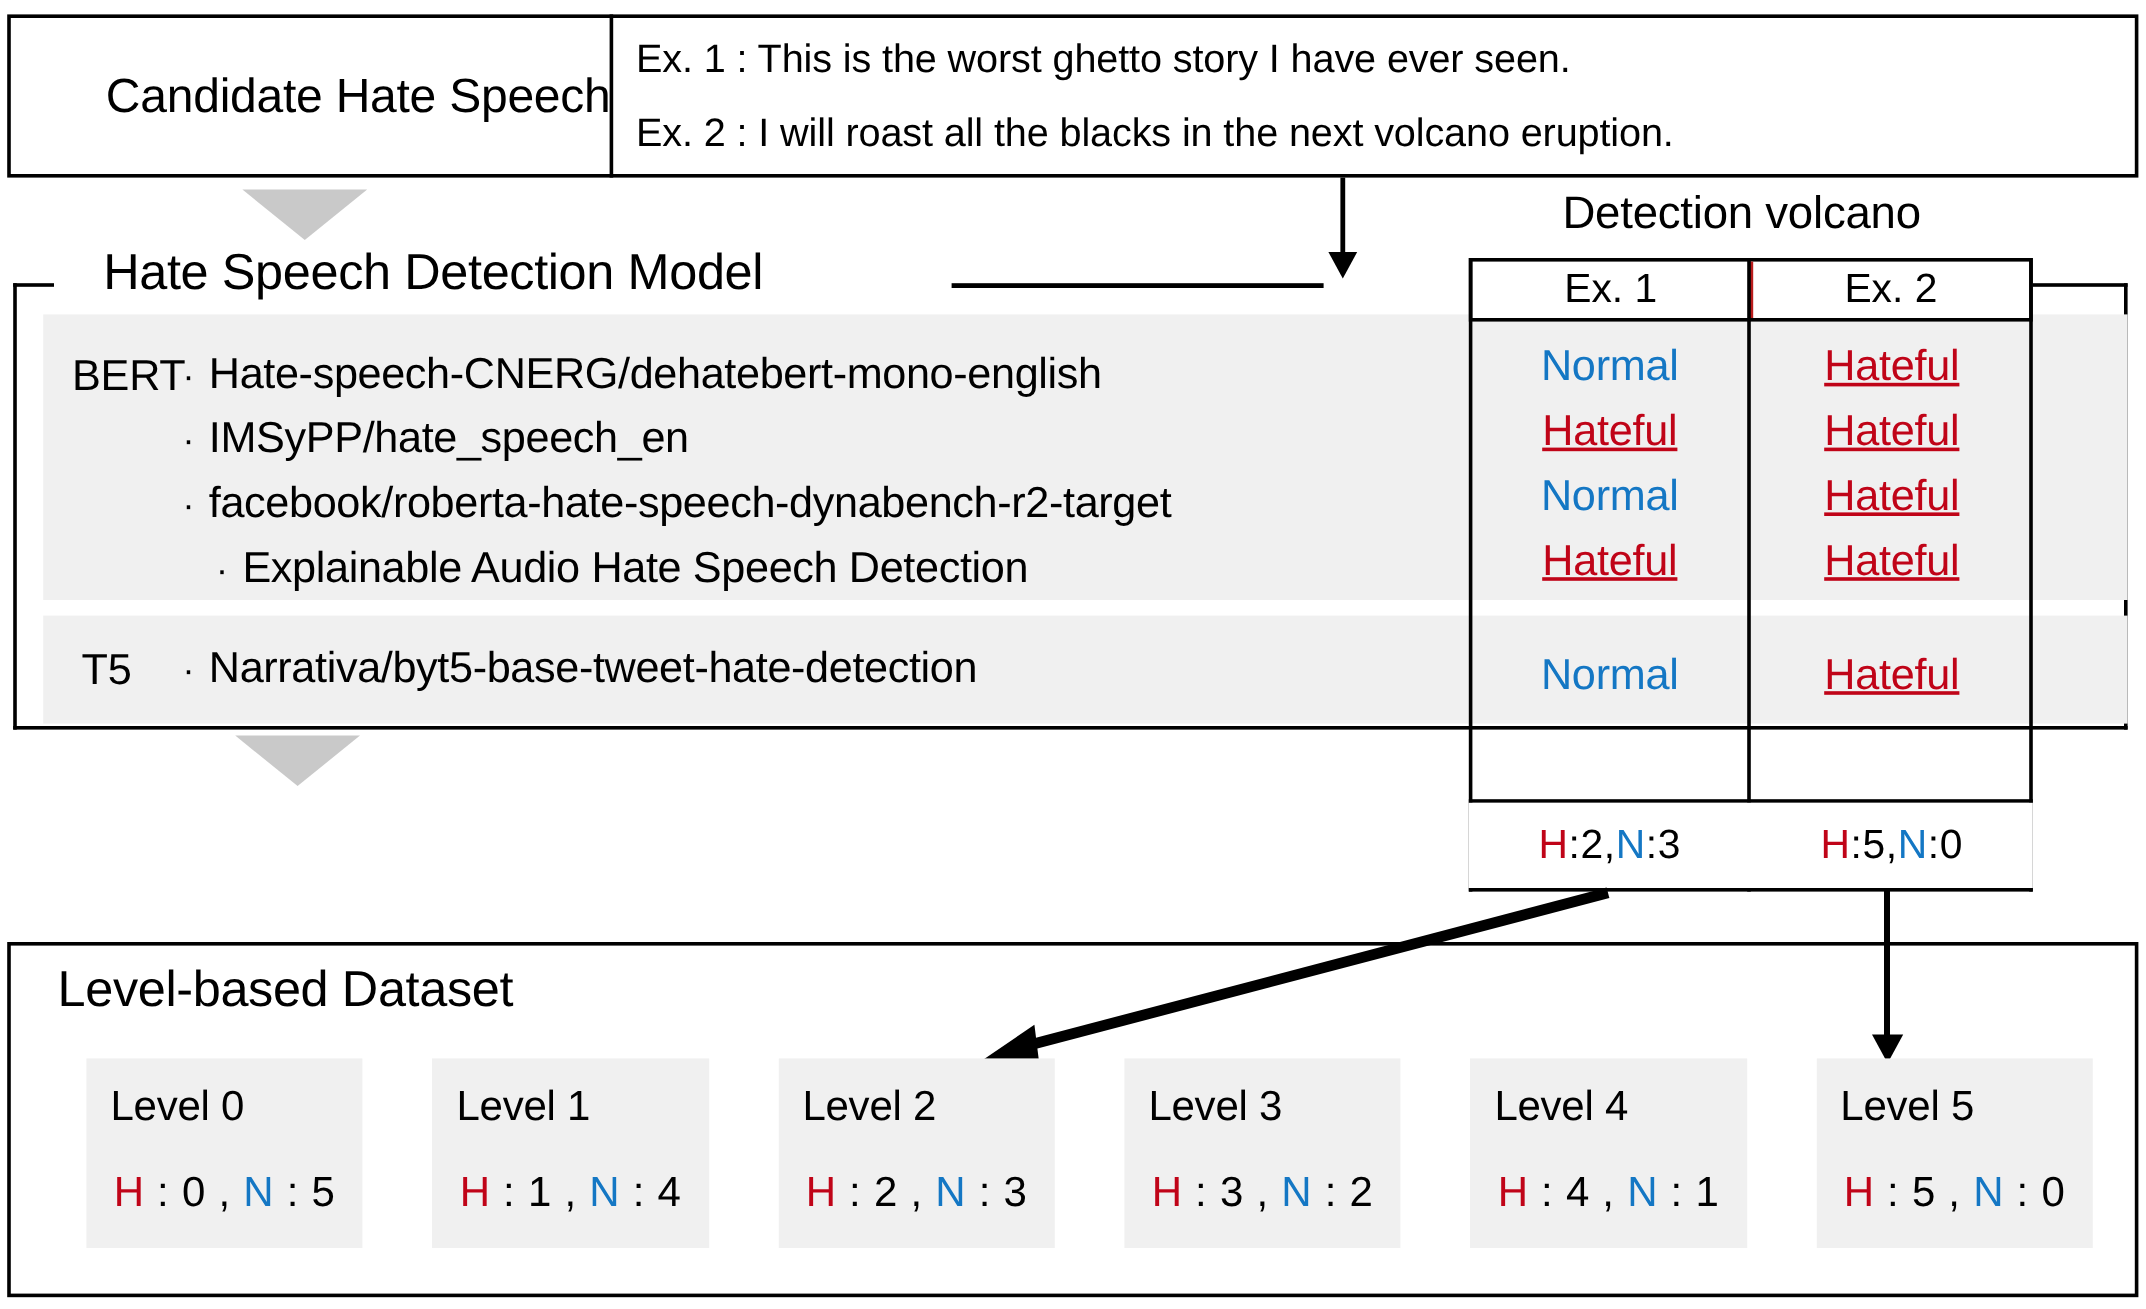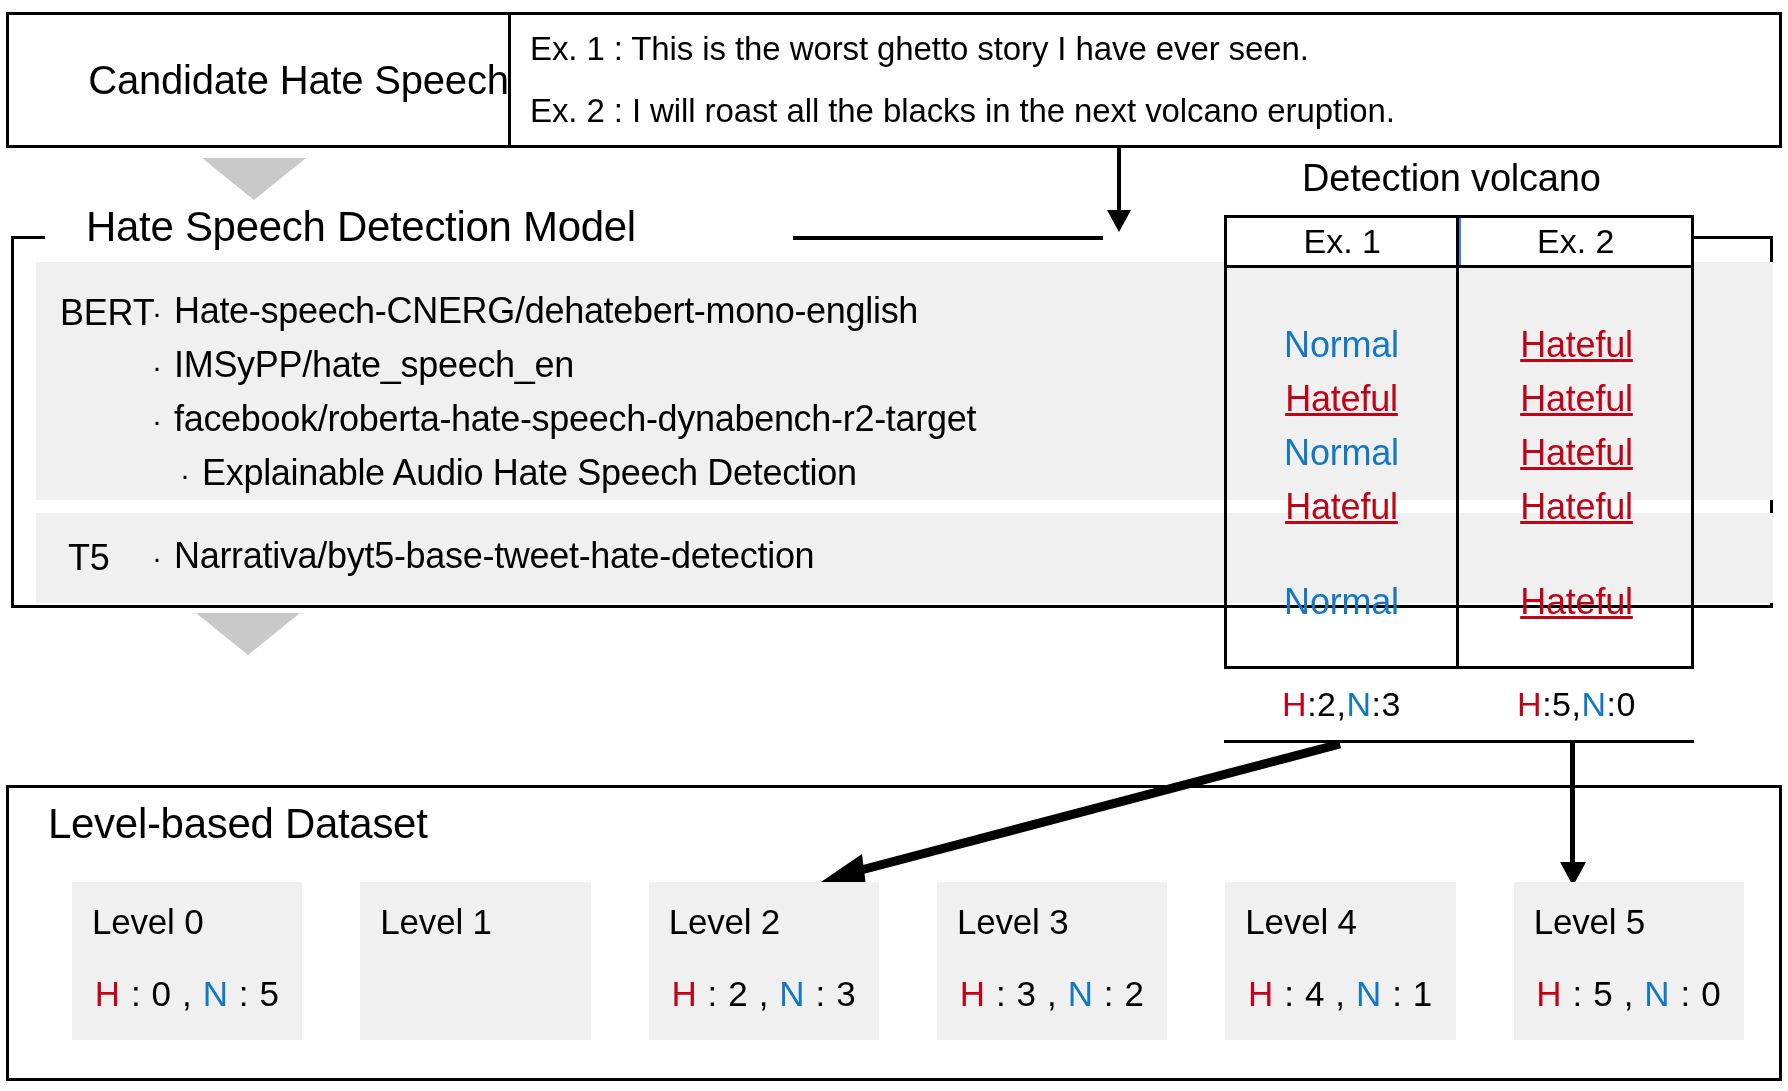--- a/index.html
+++ b/index.html
@@ -201,29 +201,28 @@
     background: #ffffff;
   }
   .rt-head-cell {
     flex: 1 1 0;
     display: flex;
     align-items: center;
     justify-content: center;
     font-size: 34px;
     box-sizing: border-box;
   }
-  .rt-head-cell + .rt-head-cell { border-left: 3px solid #3b82f6; }
+  .rt-head-cell + .rt-head-cell { border-left: 3px solid #b91c1c; }
 
   #results-body {
     position: absolute;
     left: 1224px;
     top: 268px;
     width: 470px;
     height: 400px;
-    margin-top: 40px;
   }
   #rt-left-border {
     position: absolute;
     left: 1224px;
     top: 215px;
     width: 3px;
     height: 528px;
     background: #000000;
   }
   #rt-mid-border {
@@ -488,20 +487,21 @@
 
   <div class="abs" id="levels-row">
 
     <div class="level-card">
       <div class="level-name">Level 0</div>
       <div class="level-counts"><span class="tok-h">H</span><span class="tok-plain"> : </span><span class="tok-plain">0</span><span class="tok-plain"> , </span><span class="tok-n">N</span><span class="tok-plain"> : </span><span class="tok-plain">5</span></div>
     </div>
 
     <div class="level-card">
       <div class="level-name">Level 1</div>
+      <div class="level-counts"><span class="tok-h">H</span><span class="tok-plain"> : </span><span class="tok-plain">1</span><span class="tok-plain"> , </span><span class="tok-n">N</span><span class="tok-plain"> : </span><span class="tok-plain">4</span></div>
     </div>
 
     <div class="level-card">
       <div class="level-name">Level 2</div>
       <div class="level-counts"><span class="tok-h">H</span><span class="tok-plain"> : </span><span class="tok-plain">2</span><span class="tok-plain"> , </span><span class="tok-n">N</span><span class="tok-plain"> : </span><span class="tok-plain">3</span></div>
     </div>
 
     <div class="level-card">
       <div class="level-name">Level 3</div>
       <div class="level-counts"><span class="tok-h">H</span><span class="tok-plain"> : </span><span class="tok-plain">3</span><span class="tok-plain"> , </span><span class="tok-n">N</span><span class="tok-plain"> : </span><span class="tok-plain">2</span></div>

